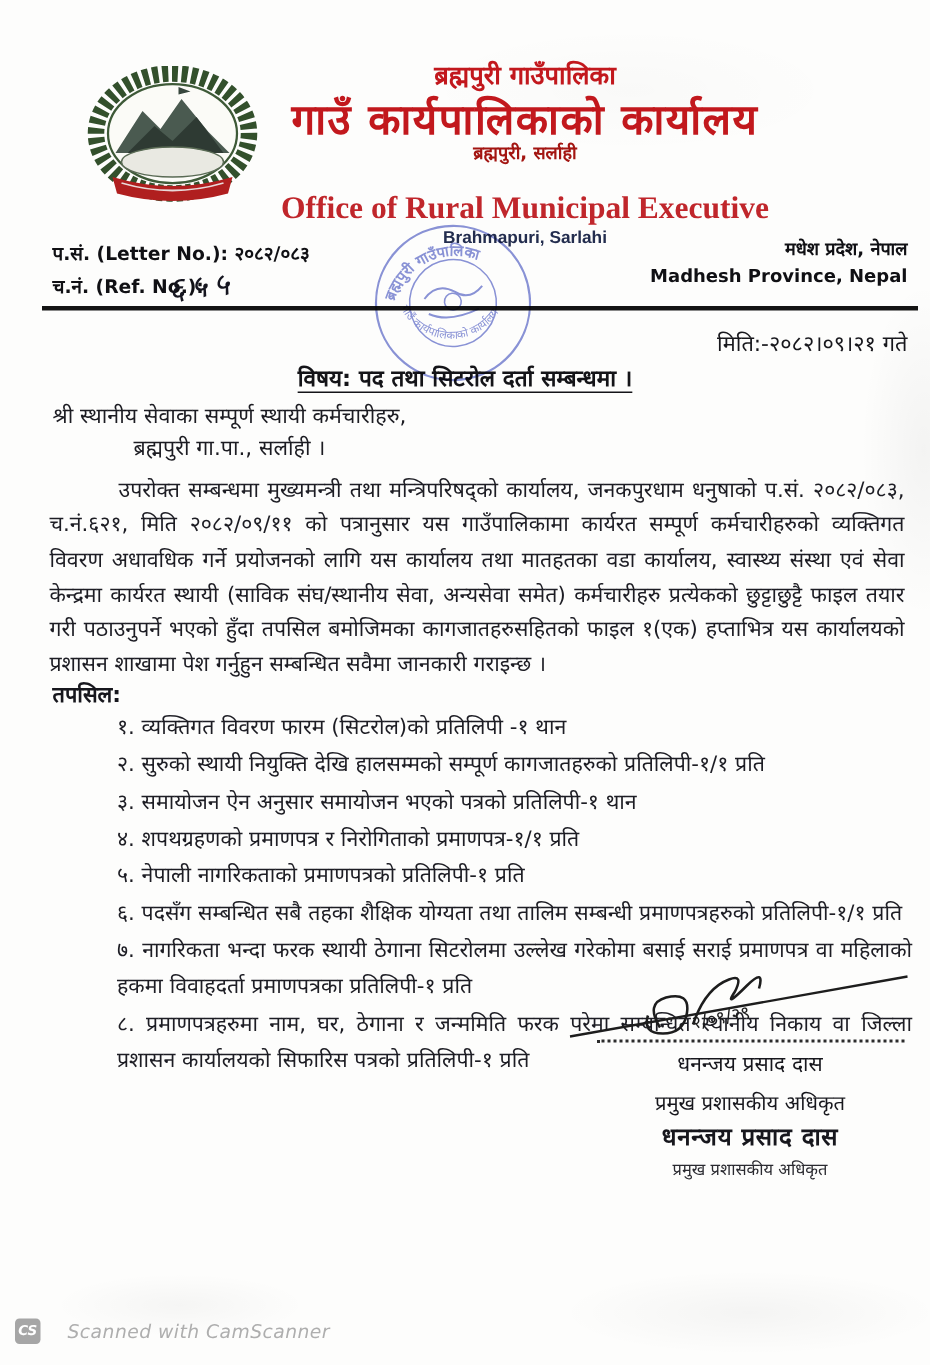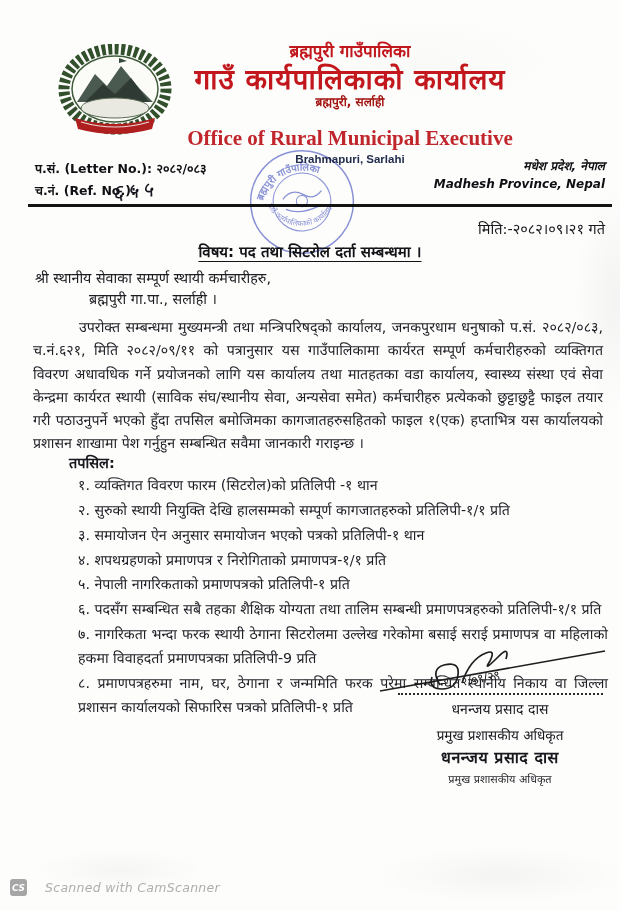--- a/index.html
+++ b/index.html
@@ -19,29 +19,29 @@
   .header-block{left:140px;top:42px;width:420px;text-align:center;line-height:1.15;}
   .np-title1{font-size:17px;font-weight:bold;color:#c2181d;}
   .np-title2{font-size:28px;font-weight:bold;color:#c2181d;margin-top:2px;letter-spacing:1px;}
   .np-place{font-size:12px;font-weight:bold;color:#a31511;margin-top:0;}
   .en-muni{font-size:14.5px;font-weight:bold;color:#1f3a93;letter-spacing:2.5px;margin-top:3px;font-family:"Liberation Serif","DejaVu Serif",serif;}
   .en-office{font-size:21px;font-weight:bold;color:#c0262b;margin-top:16px;font-family:"Liberation Serif","DejaVu Serif",serif;}
   .en-place{font-size:11.5px;font-weight:bold;color:#232d4e;margin-top:3px;font-family:Liberation Sans, sans-serif;}
   
   .meta-left{left:35px;top:158px;width:240px;font-size:12.5px;font-weight:bold;color:#101014;line-height:1.75;}
   .hand-ref{left:112px;top:176px;font-size:21px;color:#15151f;transform:rotate(-5deg);letter-spacing:4px;font-style:italic;}
-  .meta-right{left:370px;top:157px;width:235px;text-align:right;font-size:12px;font-weight:bold;color:#101014;line-height:1.5;font-style:italic;}
+  .meta-right{left:370px;top:157px;width:235px;text-align:right;font-size:12px;font-weight:bold;color:#101014;line-height:1.5;}
   .rule{left:28px;top:204px;width:584px;height:3px;background:#141414;}
   .stamp{left:246px;top:146px;width:112px;height:112px;opacity:.62;mix-blend-mode:multiply;transform:rotate(-6deg);z-index:3;}
   .date-line{left:355px;top:218px;width:250px;text-align:right;font-size:14.5px;color:#17171c;}
   .subject{left:0;top:241px;width:620px;text-align:center;font-size:15px;font-weight:bold;color:#141418;}
   .subject span{text-decoration:underline;text-underline-offset:4px;}
   .addressee{left:35px;top:268px;font-size:14.3px;color:#1c1c22;line-height:1.48;text-align:center;}
   .body-par{left:33px;top:316px;width:570px;font-size:14.2px;color:#1d1d24;line-height:1.64;text-align:justify;text-indent:46px;}
-  .tapasil{left:35px;top:452px;font-size:14.5px;font-weight:bold;color:#17171d;margin-left:34px;}
+  .tapasil{left:35px;top:452px;font-size:14.5px;font-weight:bold;color:#17171d;}
   .list{left:35px;top:474px;width:573px;font-size:14.2px;color:#1d1d24;line-height:1.68;}
   .list > div{margin-bottom:1px;text-align:justify;margin-left:43px;}
   
   .sigblock{left:385px;top:645px;width:230px;text-align:center;color:#17171d;}
   .scribble{position:absolute;left:-15px;top:-6px;width:255px;height:66px;z-index:2;}
   .dotline{margin:48px auto 0 auto;width:205px;border-bottom:2px dotted #2c2c2c;}
   .sig-name{font-size:14px;margin-top:4px;}
   .sig-title{font-size:13.5px;margin-top:8px;}
   .sig-stamp-name{font-size:16px;font-weight:bold;margin-top:2px;letter-spacing:.5px;}
   .sig-stamp-title{font-size:11px;margin-top:3px;color:#2a2a30;}
@@ -128,21 +128,21 @@
 
   <div class="abs tapasil">तपसिल:</div>
 
   <div class="abs list">
     <div>१. व्यक्तिगत विवरण फारम (सिटरोल)को प्रतिलिपी -१ थान</div>
     <div>२. सुरुको स्थायी नियुक्ति देखि हालसम्मको सम्पूर्ण कागजातहरुको प्रतिलिपी-१/१ प्रति</div>
     <div>३. समायोजन ऐन अनुसार समायोजन भएको पत्रको प्रतिलिपी-१ थान</div>
     <div>४. शपथग्रहणको प्रमाणपत्र र निरोगिताको प्रमाणपत्र-१/१ प्रति</div>
     <div>५. नेपाली नागरिकताको प्रमाणपत्रको प्रतिलिपी-१ प्रति</div>
     <div>६. पदसँग सम्बन्धित सबै तहका शैक्षिक योग्यता तथा तालिम सम्बन्धी प्रमाणपत्रहरुको प्रतिलिपी-१/१ प्रति</div>
-    <div>७. नागरिकता भन्दा फरक स्थायी ठेगाना सिटरोलमा उल्लेख गरेकोमा बसाई सराई प्रमाणपत्र वा महिलाको हकमा विवाहदर्ता प्रमाणपत्रका प्रतिलिपी-9 प्रति</div>
+    <div>७. नागरिकता भन्दा फरक स्थायी ठेगाना सिटरोलमा उल्लेख गरेकोमा बसाई सराई प्रमाणपत्र वा महिलाको हकमा विवाहदर्ता प्रमाणपत्रका प्रतिलिपी-१ प्रति</div>
     <div>८. प्रमाणपत्रहरुमा नाम, घर, ठेगाना र जन्ममिति फरक परेमा सम्बन्धित स्थानीय निकाय वा जिल्ला प्रशासन कार्यालयको सिफारिस पत्रको प्रतिलिपी-१ प्रति</div>
   </div>
 
   <div class="abs sigblock">
     <svg class="scribble" viewBox="0 0 255 66">
       <path d="M10,52 L235,12" stroke="#1d1d1d" stroke-width="1.6" fill="none"></path>
       <path d="M70,46 Q60,30 74,26 Q90,22 88,36 Q86,50 72,50 Q58,50 62,38 M92,44 Q100,20 116,14 Q126,10 120,22 Q112,34 128,18 Q140,6 136,20" stroke="#1d1d1d" stroke-width="1.7" fill="none"></path>
       <text x="92" y="47" font-size="12" fill="#1d1d1d" transform="rotate(-11 92 47)">२/०९/२९</text>
     </svg>
     <div class="dotline"></div>

